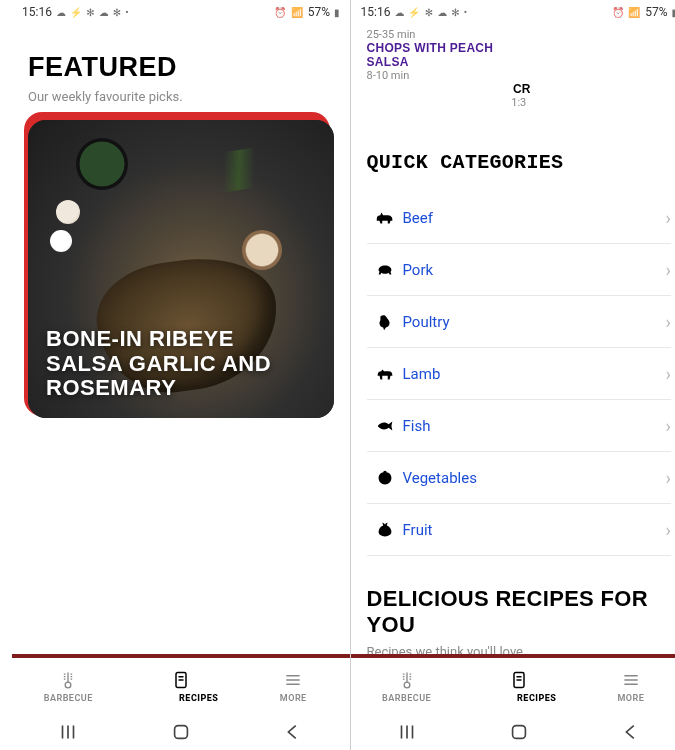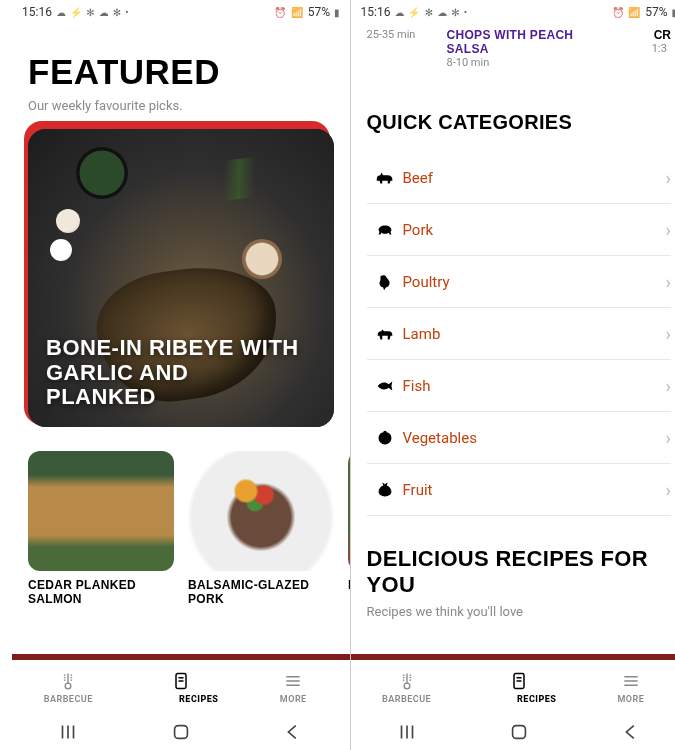--- a/index.html
+++ b/index.html
@@ -10,21 +10,21 @@
 
   
   .status { height: 24px; display: flex; align-items: center; justify-content: space-between; font-size: 12px; padding: 0 10px; color: #333; }
   .status .left, .status .right { display: flex; align-items: center; gap: 4px; }
   .status .sico { font-size: 10px; opacity: .7; }
 
   
   .content { flex: 1; overflow: hidden; padding: 0 16px; position: relative; }
 
   
-  .h-featured { font-weight: 800; font-size: 35px; letter-spacing: .5px; margin-top: 28px; font-family: Impact, 'Arial Black', sans-serif; }
+  .h-featured { font-weight: 800; font-size: 27px; letter-spacing: .5px; margin-top: 28px; font-family: Impact, 'Arial Black', sans-serif; }
   .sub { color: #8a8a8a; font-size: 13px; margin-top: 6px; }
 
   .hero-wrap { position: relative; margin-top: 16px; height: 304px; }
   .hero-back { position: absolute; left: -4px; top: -8px; width: 306px; height: 304px; background: #d82a2a; border-radius: 18px; }
   .hero { position: absolute; left: 0; top: 0; width: 306px; height: 298px; border-radius: 18px; overflow: hidden; background: #2b2b2b; }
   .hero-img { position: absolute; inset: 0; background: radial-gradient(ellipse at 55% 60%, #7a6a4a 0%, #5a4d3a 20%, #2f2f2f 55%, #1c1c1c 100%); }
   .hero-rosemary { position: absolute; right: 20px; top: 30px; width: 150px; height: 40px; background: linear-gradient(100deg, transparent 40%, #3a5a2a 50%, transparent 60%); transform: rotate(-8deg); opacity: .8; }
   .hero-bowl { position: absolute; left: 48px; top: 18px; width: 52px; height: 52px; border-radius: 50%; background: radial-gradient(circle at 50% 50%, #2a4a2a 0 60%, #111 62% 100%); }
   .hero-salt { position: absolute; right: 52px; top: 110px; width: 40px; height: 40px; border-radius: 50%; background: radial-gradient(circle at 50% 50%, #e8d8c0 0 55%, #8a6a4a 60% 100%); }
   .hero-garlic { position: absolute; left: 28px; top: 80px; width: 24px; height: 24px; border-radius: 50%; background: radial-gradient(circle at 40% 40%, #f0e8dc 0 60%, #c8b8a0 100%); }
@@ -37,38 +37,38 @@
   .thumb { width: 146px; flex-shrink: 0; }
   .thumb-img { width: 146px; height: 120px; border-radius: 12px; background: #888; }
   .thumb-img.t1 { background: linear-gradient(180deg, #3a5a3a 0 20%, #b88a4a 30% 70%, #4a6a3a 80% 100%); }
   .thumb-img.t2 { background: radial-gradient(circle at 50% 55%, #6a4a3a 0 30%, #eee 35% 70%, #fff 75% 100%); }
   .thumb-img.t3 { background: linear-gradient(135deg, #4a6a3a 0 30%, #8a4a3a 40% 100%); }
   .thumb-salsa { position: relative; }
   .thumb-salsa::after { content: ""; position: absolute; left: 40px; top: 28px; width: 60px; height: 40px; background: radial-gradient(circle at 30% 30%, #e8a030 0 20%, transparent 25%), radial-gradient(circle at 60% 40%, #d04030 0 20%, transparent 25%), radial-gradient(circle at 45% 60%, #4a8a3a 0 18%, transparent 23%); }
   .thumb-title { font-family: Impact, 'Arial Black', sans-serif; font-weight: 800; font-size: 12px; letter-spacing: .3px; margin-top: 8px; line-height: 1.15; text-transform: uppercase; }
 
   
-  .time-row { display: flex; justify-content: space-between; font-size: 11px; color: #888; margin-top: 4px; }
+  .time-row { display: flex; justify-content: space-between; font-size: 11px; color: #888; margin-top: 4px; flex-direction: column; }
   .time-row .rcol { text-align: left; max-width: 170px; }
   .time-row .rcol .t { color: #4c1d95; font-family: Impact, 'Arial Black', sans-serif; font-weight: 800; font-size: 12px; letter-spacing: .3px; }
   .time-row .peek { color: #000; font-family: Impact, 'Arial Black', sans-serif; font-weight: 800; font-size: 12px; margin-left: 6px; }
 
-  .h-section { font-family: Liberation Sans, sans-serif; font-weight: 800; font-size: 20px; letter-spacing: .3px; margin-top: 42px; }
+  .h-section { font-family: Liberation Mono, monospace; font-weight: 800; font-size: 20px; letter-spacing: .3px; margin-top: 42px; }
 
   .catlist { margin-top: 18px; }
   .catrow { display: flex; align-items: center; height: 52px; border-bottom: 1px solid #e8e8e8; }
   .catrow .cicon { width: 36px; display: flex; align-items: center; justify-content: center; }
   .catrow .cicon svg { width: 22px; height: 22px; }
-  .catrow .clabel { flex: 1; font-size: 15px; color: #c2410c; }
+  .catrow .clabel { flex: 1; font-size: 15px; color: #1d4ed8; }
   .catrow .chev { color: #bbb; font-size: 18px; }
 
   .h-delicious { font-family: Impact, 'Arial Black', sans-serif; font-weight: 800; font-size: 22px; letter-spacing: .3px; margin-top: 30px; }
 
   
-  .tabs { height: 60px; border-top: 6px solid #7f1d1d; display: flex; background: #fff; }
+  .tabs { height: 60px; border-top: 4px solid #7f1d1d; display: flex; background: #fff; }
   .tab { flex: 1; display: flex; flex-direction: column; align-items: center; justify-content: center; gap: 2px; }
   .tab .ticon { height: 22px; display: flex; align-items: center; justify-content: center; }
   .tab .ticon svg { width: 20px; height: 20px; }
   .tab .tlabel { font-size: 9px; letter-spacing: .5px; color: #888; font-weight: 600; text-transform: uppercase; }
   .tab.active .tlabel { color: #000; font-weight: 800; padding-left: 36px; }
   .tab.active svg { stroke: #000; }
 
   
   .navbar { height: 36px; display: flex; align-items: center; justify-content: space-around; }
   .navbar .nicon { width: 22px; height: 22px; display: flex; align-items: center; justify-content: center; color: #333; }
@@ -104,38 +104,24 @@
       <div class="hero-wrap">
         <div class="hero-back"></div>
         <div class="hero">
           <div class="hero-img"></div>
           <div class="hero-rosemary"></div>
           <div class="hero-bowl"></div>
           <div class="hero-salt"></div>
           <div class="hero-garlic"></div>
           <div class="hero-garlic2"></div>
           <div class="hero-steak"></div>
-          <div class="hero-title">BONE-IN RIBEYE WITH GARLIC AND PLANKED</div>
-        </div>
-      </div>
-
-      <div class="thumbs">
-        <div class="thumb">
-          <div class="thumb-img t1"></div>
-          <div class="thumb-title">CEDAR PLANKED SALMON</div>
-        </div>
-        <div class="thumb">
-          <div class="thumb-img t2 thumb-salsa"></div>
-          <div class="thumb-title">BALSAMIC-GLAZED PORK</div>
-        </div>
-        <div class="thumb" style="width:20px;overflow:hidden">
-          <div class="thumb-img t3"></div>
-          <div class="thumb-title">PO</div>
-        </div>
-      </div>
+          <div class="hero-title">BONE-IN RIBEYE SALSA GARLIC AND ROSEMARY</div>
+        </div>
+      </div>
+
     </div>
 
     <div class="tabs">
       <div class="tab">
         <span class="ticon">
           <svg viewBox="0 0 24 24" fill="none" stroke="#888" stroke-width="1.6">
               <circle cx="12" cy="18" r="3.4"></circle>
               <path d="M12 3 v12"></path>
               <path d="M9 5h-2M9 8h-2M9 11h-2M15 5h2M15 8h2M15 11h2"></path>
             </svg>

